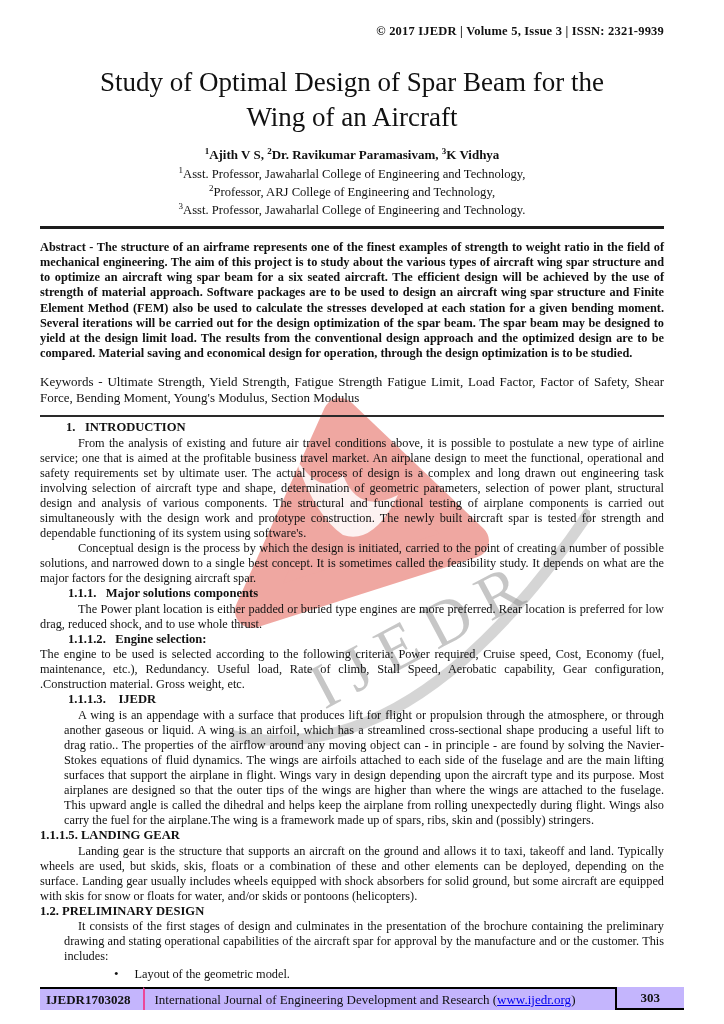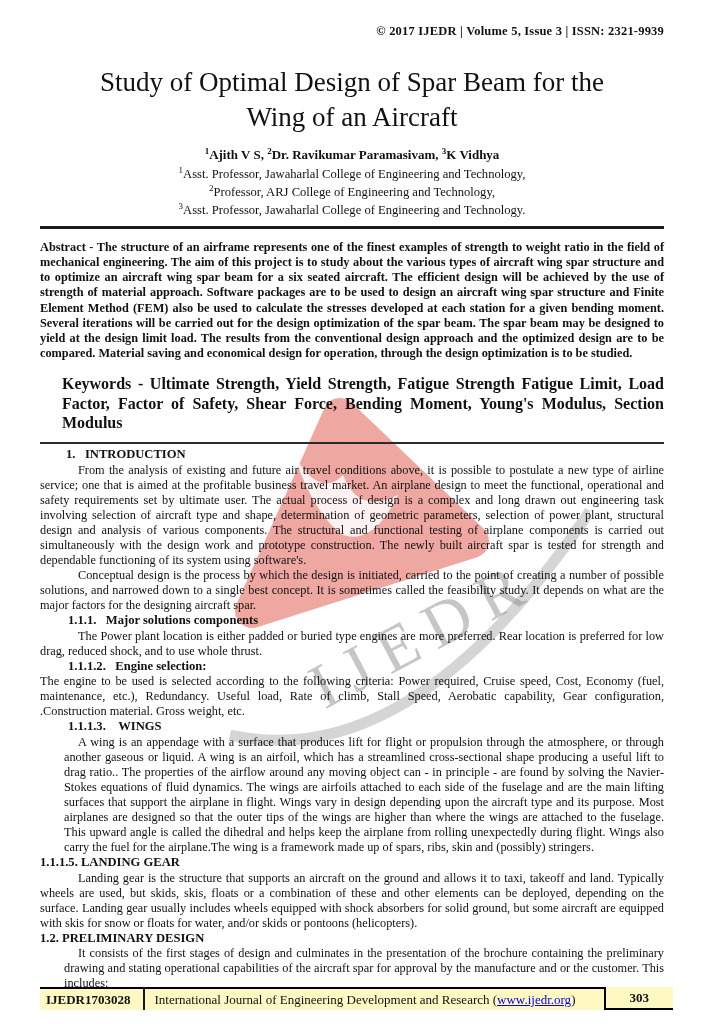--- a/index.html
+++ b/index.html
@@ -54,25 +54,24 @@
   }
   .abstract {
     margin-top: 11px;
     font-weight: bold;
     font-size: 12.3px;
     line-height: 1.23;
     text-align: justify;
   }
   .keywords {
     margin-top: 13px;
-    font-weight: bold;
-    font-size: 16px;
+    font-weight: normal;
+    font-size: 13px;
     line-height: 1.23;
     text-align: justify;
-    margin-left: 22px;
   }
   .body-text { font-size: 12.3px; line-height: 1.22; }
   .para { text-align: justify; text-indent: 38px; }
   .para.no-indent { text-indent: 0; }
   .para.small-indent { text-indent: 14px; margin-left: 24px; }
   .sec-heading {
     font-weight: bold;
     white-space: pre-wrap;
     font-size: 12.6px;
     line-height: 1.25;
@@ -83,38 +82,38 @@
   .bullet-item {
     padding-left: 74px;
     display: flex;
     align-items: baseline;
     margin-top: 2px;
   }
   .bullet-dot { font-size: 13px; margin-right: 16px; }
   .page-footer {
     position: absolute;
     left: 40px;
-    right: 51px;
+    right: 40px;
     bottom: 14px;
     z-index: 3;
     display: flex;
     align-items: center;
     font-size: 13px;
-    background: #fef9c3;
+    background: #c4b5fd;
   }
   .footer-id {
     font-weight: bold;
     border-top: 2px solid #000;
     padding: 3px 12px 2px 6px;
     white-space: nowrap;
   }
   .footer-journal {
     flex: 1;
     border-top: 2px solid #000;
-    border-left: 2px solid #0f172a;
+    border-left: 2px solid #ec4899;
     border-right: 2px solid #000;
     padding: 3px 10px 2px 10px;
     white-space: nowrap;
   }
   .footer-link { color: #0000ee; text-decoration: underline; cursor: pointer; }
   .footer-page {
     font-weight: bold;
     border-bottom: 2px solid #000;
     padding: 3px 24px 2px 24px;
   }
@@ -168,21 +167,21 @@
 
       <p class="para">Conceptual design is the process by which the design is initiated, carried to the point of creating a number of possible solutions, and narrowed down to a single best concept. It is sometimes called the feasibility study. It depends on what are the major factors for the designing aircraft spar.</p>
 
       <div class="sec-heading ind2">1.1.1.   Major solutions components</div>
 
       <p class="para">The Power plant location is either padded or buried type engines are more preferred. Rear location is preferred for low drag, reduced shock, and to use whole thrust.</p>
 
       <div class="sec-heading ind2">1.1.1.2.   Engine selection:</div>
       <p class="para no-indent">The engine to be used is selected according to the following criteria: Power required, Cruise speed, Cost, Economy (fuel, maintenance, etc.), Redundancy.  Useful load, Rate of climb, Stall Speed, Aerobatic capability, Gear configuration, .Construction material. Gross  weight, etc.</p>
 
-      <div class="sec-heading ind2">1.1.1.3.    WINGS</div>
+      <div class="sec-heading ind2">1.1.1.3.    IJEDR</div>
       <p class="para small-indent">A wing is an appendage with a surface that produces lift for flight or propulsion through the atmosphere, or through another gaseous or liquid. A wing is an airfoil, which has a streamlined cross-sectional shape producing a useful lift to drag ratio.. The properties of the airflow around any moving object can - in principle - are found by solving the Navier-Stokes equations of fluid dynamics. The wings are airfoils attached to each side of the fuselage and are the main lifting surfaces that support the airplane in flight. Wings vary in design depending upon the aircraft type and its purpose. Most airplanes are designed so that the outer tips of the wings are higher than where the wings are attached to the fuselage. This upward angle is called the dihedral and helps keep the airplane from rolling unexpectedly during flight. Wings also carry the fuel for the airplane.The wing is a framework made up of spars, ribs, skin and (possibly) stringers.</p>
 
       <div class="sec-heading">1.1.1.5. LANDING GEAR</div>
       <p class="para">Landing gear is the structure that supports an aircraft on the ground and allows it to taxi, takeoff and land. Typically wheels are used, but skids, skis, floats or a combination of these and other elements can be deployed, depending on the surface. Landing gear usually includes wheels equipped with shock absorbers for solid ground, but some aircraft are equipped with skis for snow or floats for water, and/or skids or pontoons (helicopters).</p>
 
       <div class="sec-heading">1.2. PRELIMINARY DESIGN</div>
       <p class="para small-indent">It consists of the first stages of design and culminates in the presentation of the brochure containing the preliminary drawing and stating operational capabilities of the aircraft spar for approval by the manufacture and or the customer. This includes:</p>
 
       <div class="bullet-item">
         <span class="bullet-dot">•</span>

